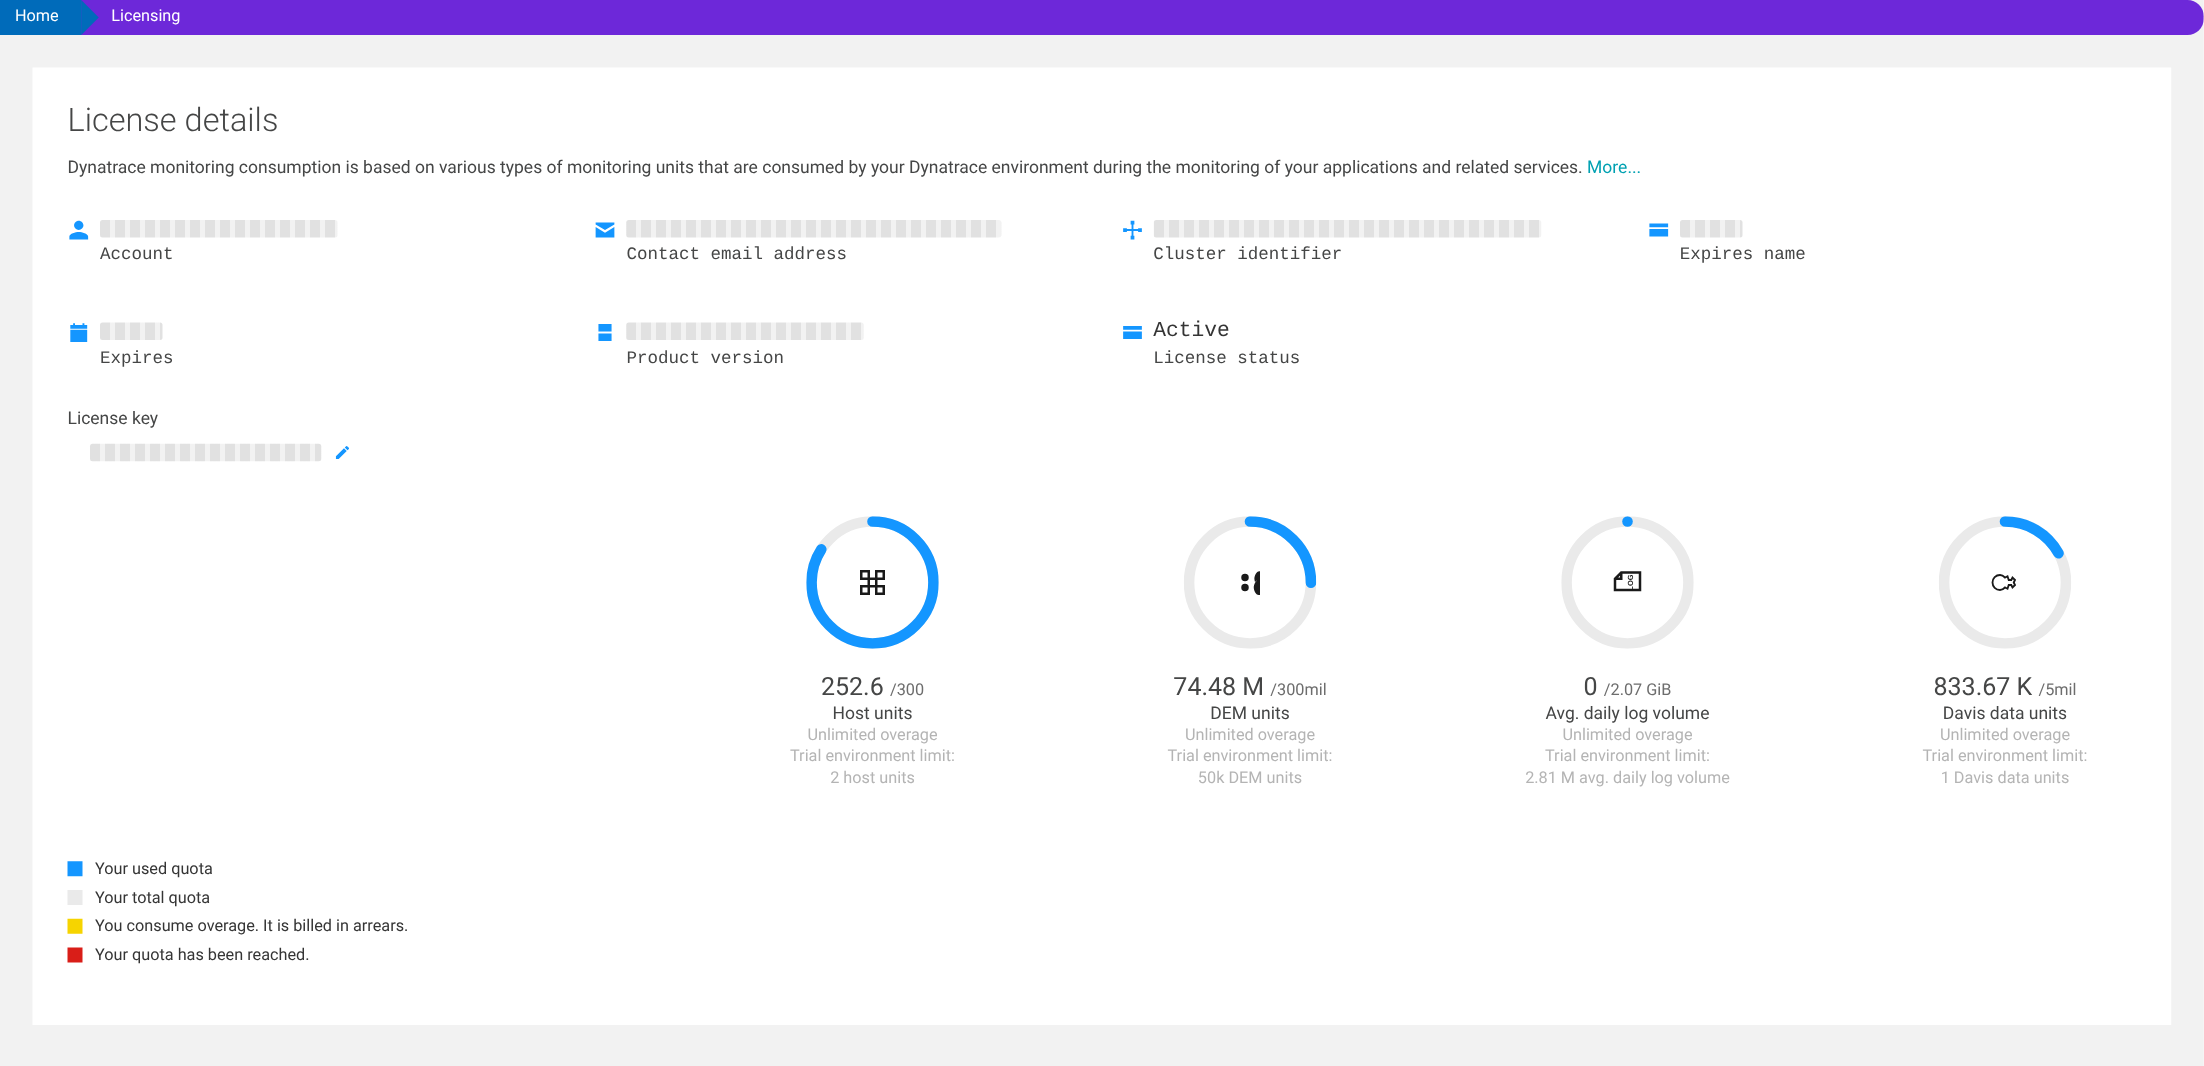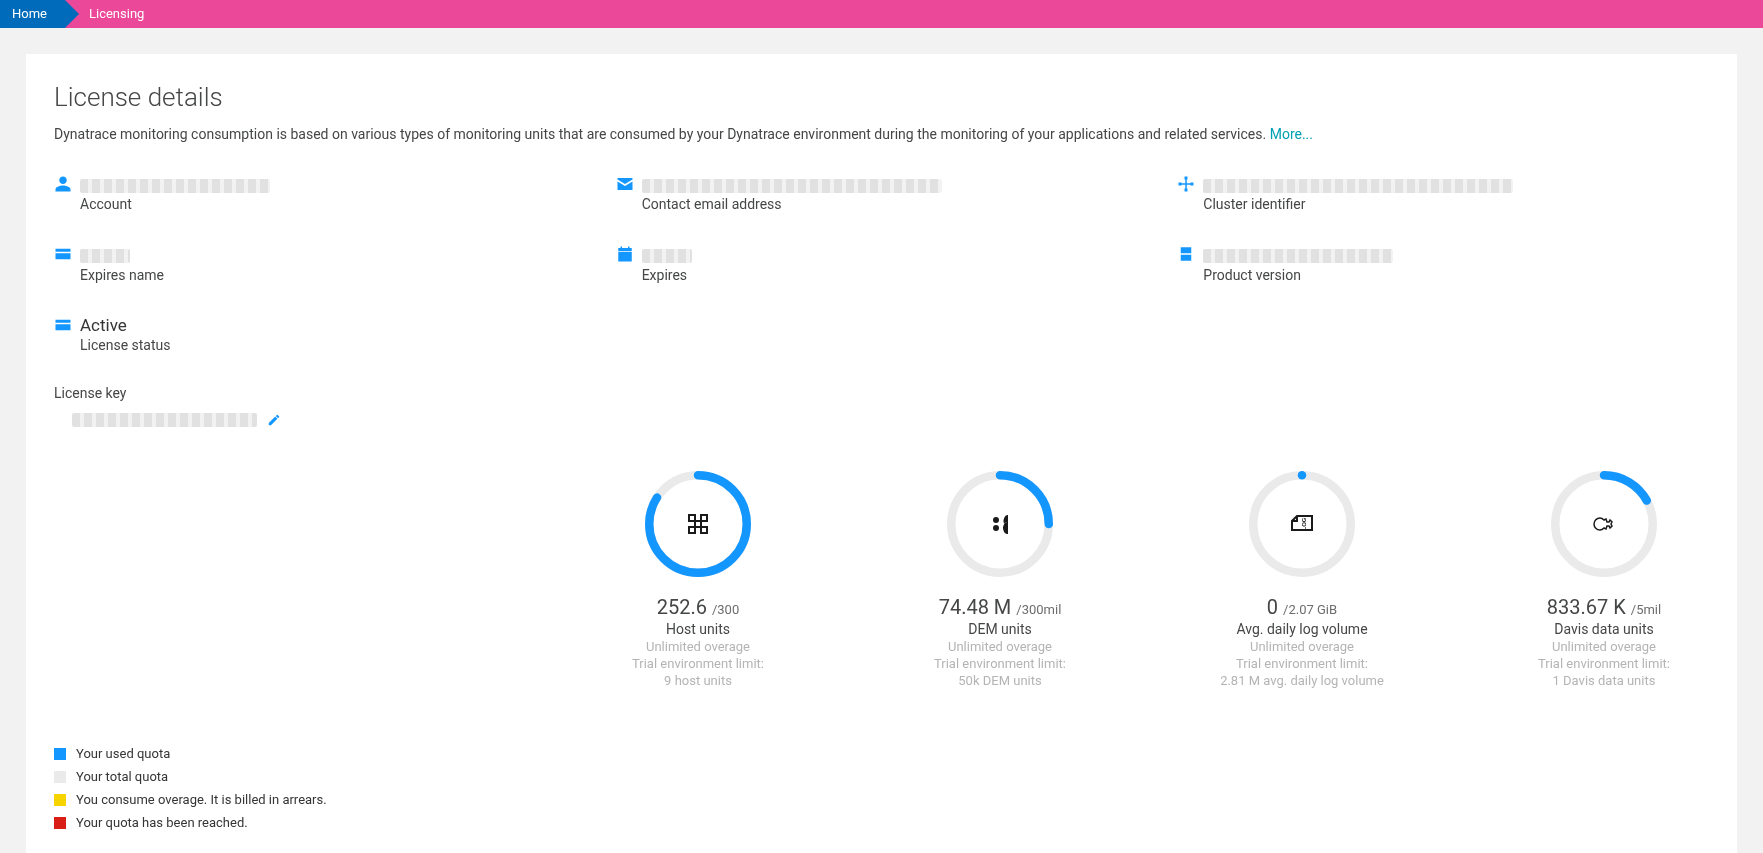--- a/index.html
+++ b/index.html
@@ -3,25 +3,26 @@
   <meta charset="utf-8">
   <style>
     * { box-sizing: border-box; margin: 0; padding: 0; }
     body {
       font-family: -apple-system, BlinkMacSystemFont, "Segoe UI", Roboto, Helvetica, Arial, sans-serif;
       background: #f2f2f2;
       color: #353535;
       font-size: 14px;
     }
     .breadcrumb {
-      background: #ec4899;
+      background: #6d28d9;
       height: 28px;
       display: flex;
       align-items: flex-start;
       padding: 0;
+      border-radius: 13px;
     }
     .crumb {
       position: relative;
       color: #fff;
       padding: 0 18px 0 14px;
       height: 28px;
       line-height: 28px;
       font-size: 13px;
       cursor: pointer;
     }
@@ -53,23 +54,24 @@
       margin-bottom: 14px;
     }
     .page-desc {
       font-size: 14px;
       color: #454646;
       margin-bottom: 32px;
     }
     .page-desc a { color: #00a1b2; text-decoration: none; }
     .info-grid {
       display: grid;
-      grid-template-columns: repeat(3, 1fr);
-      gap: 32px 30px;
+      grid-template-columns: repeat(4, 1fr);
+      gap: 44px 30px;
       margin-bottom: 32px;
+      font-family: Liberation Mono, monospace;
     }
     .info-item { display: flex; gap: 8px; }
     .info-icon {
       width: 18px; height: 18px;
       flex-shrink: 0;
       color: #1496ff;
       margin-top: 1px;
     }
     .info-icon svg { width: 100%; height: 100%; fill: currentColor; }
     .info-body { flex: 1; }
@@ -273,21 +275,21 @@
       <span class="center-ico"><svg viewBox="0 0 24 24">
               <path d="M3 3h6v6H3zm12 0h6v6h-6zM3 15h6v6H3zm12 0h6v6h-6zM9 9h6v6H9z" fill="none" stroke="currentColor" stroke-width="2"></path>
             </svg></span>
     </div>
     <div class="g-value">
       <span>252.6</span> <span class="sub">/300</span>
     </div>
     <div class="g-label">Host units</div>
     <div class="g-meta">Unlimited overage</div>
     <div class="g-meta">Trial environment limit:</div>
-    <div class="g-meta">9 host units</div>
+    <div class="g-meta">2 host units</div>
   </div>
       <div class="gauge">
     <div class="ring">
       <svg viewBox="0 0 100 100">
         <circle class="track" cx="50" cy="50" r="46"></circle>
         <circle class="prog" cx="50" cy="50" r="46" stroke-dasharray="72.25663103256524 289.02652413026095" stroke-dashoffset="0"></circle>
       </svg>
       <span class="center-ico"><svg viewBox="0 0 24 24">
               <path d="M8 11a3 3 0 100-6 3 3 0 000 6zm8 0a3 3 0 100-6 3 3 0 000 6zM2 19c0-2.5 4-4 6-4s6 1.5 6 4v1H2v-1zm12 1v-1c0-1.2-.6-2.2-1.6-3 .9-.3 1.8-.5 2.6-.5 2 0 6 1.5 6 4v.5h-7z"></path>
             </svg></span>

